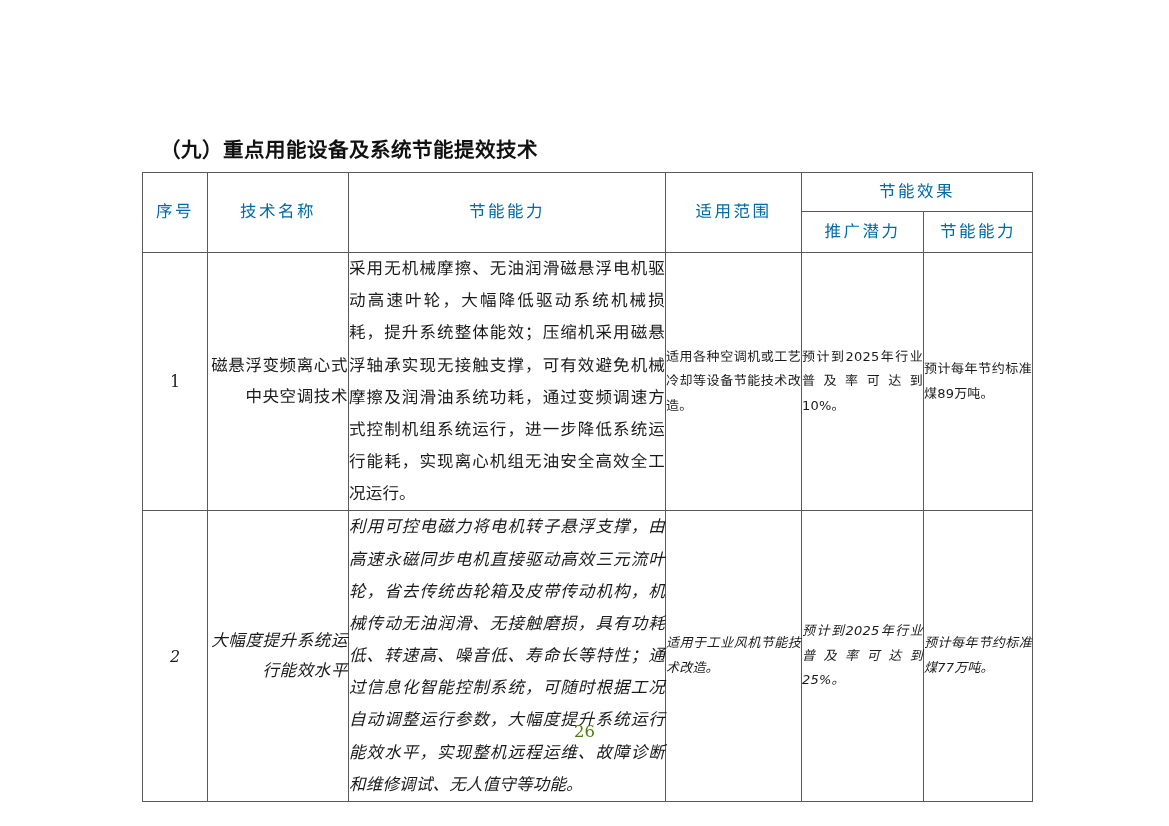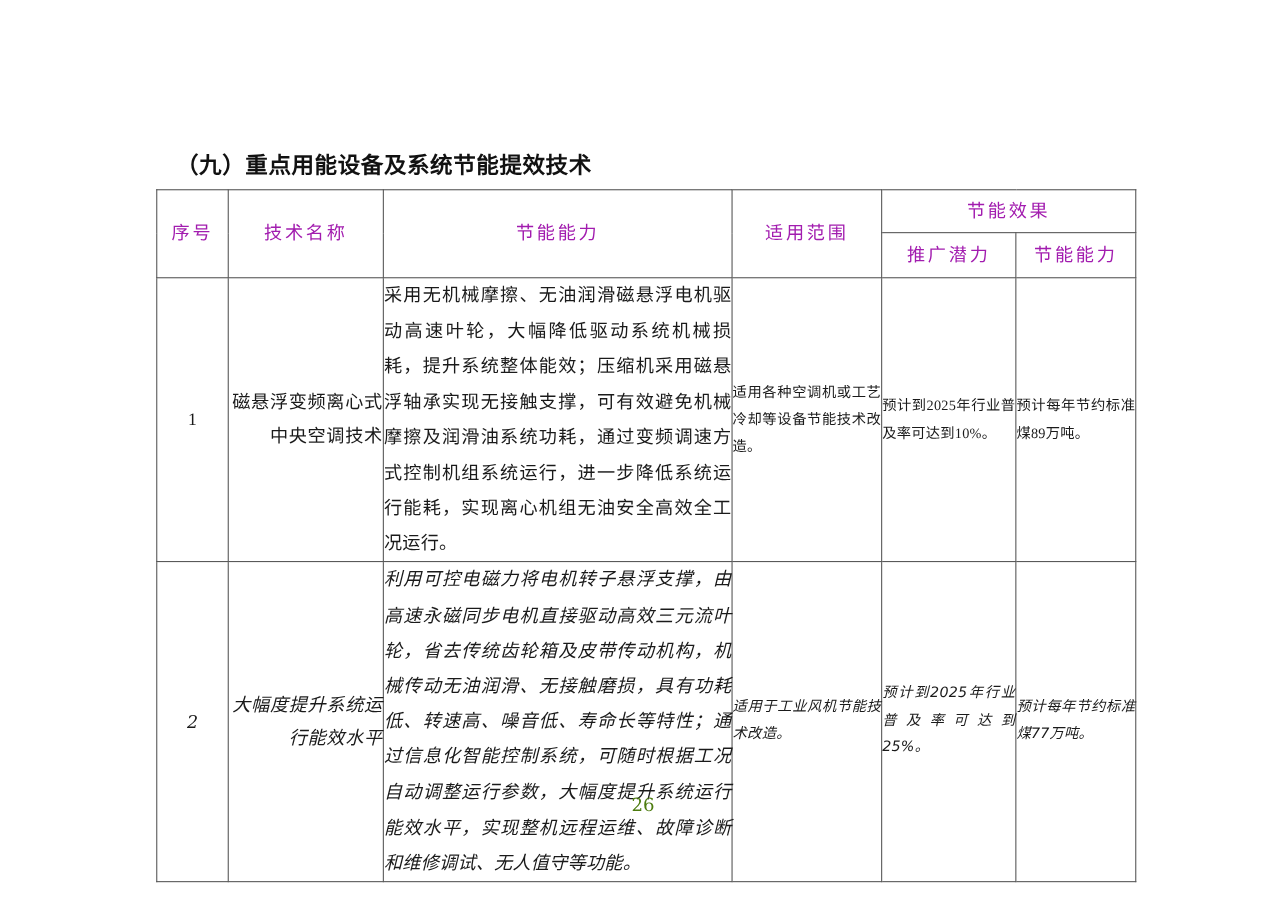--- a/index.html
+++ b/index.html
@@ -65,21 +65,21 @@
   col.c-pot   { width: 122px; }
   col.c-cap   { width: 109px; }
 
   
   .th-cell {
     text-align: center;
     font-size: 16.5px;
     font-weight: bold;
     letter-spacing: 2.5px;
     font-family: "DejaVu Sans", "Liberation Sans", sans-serif;
-    color: #a21caf;
+    color: #0369a1;
     padding: 6px 2px;
     line-height: 1.5;
   }
   .th-tall { height: 78px; }
   .th-group { height: 38px; }
   .th-sub { height: 40px; }
 
   
   .td-seq {
     text-align: center;
@@ -109,21 +109,21 @@
   .td-cap {
     text-align: justify;
     text-align-last: left;
     font-size: 13px;
     line-height: 1.9;
     padding: 4px 9px;
     letter-spacing: 0.2px;
     font-family: "DejaVu Sans", "Liberation Sans", sans-serif;
   }
 
-  .row-1 td { height: 198px; font-family: Liberation Serif, serif; }
+  .row-1 td { height: 198px; }
   .row-2 td { height: 224px; font-style: italic; }
 
   
   .page-number {
     position: absolute;
     left: 0;
     top: 722px;
     width: 1169px;
     text-align: center;
     font-size: 16.5px;

